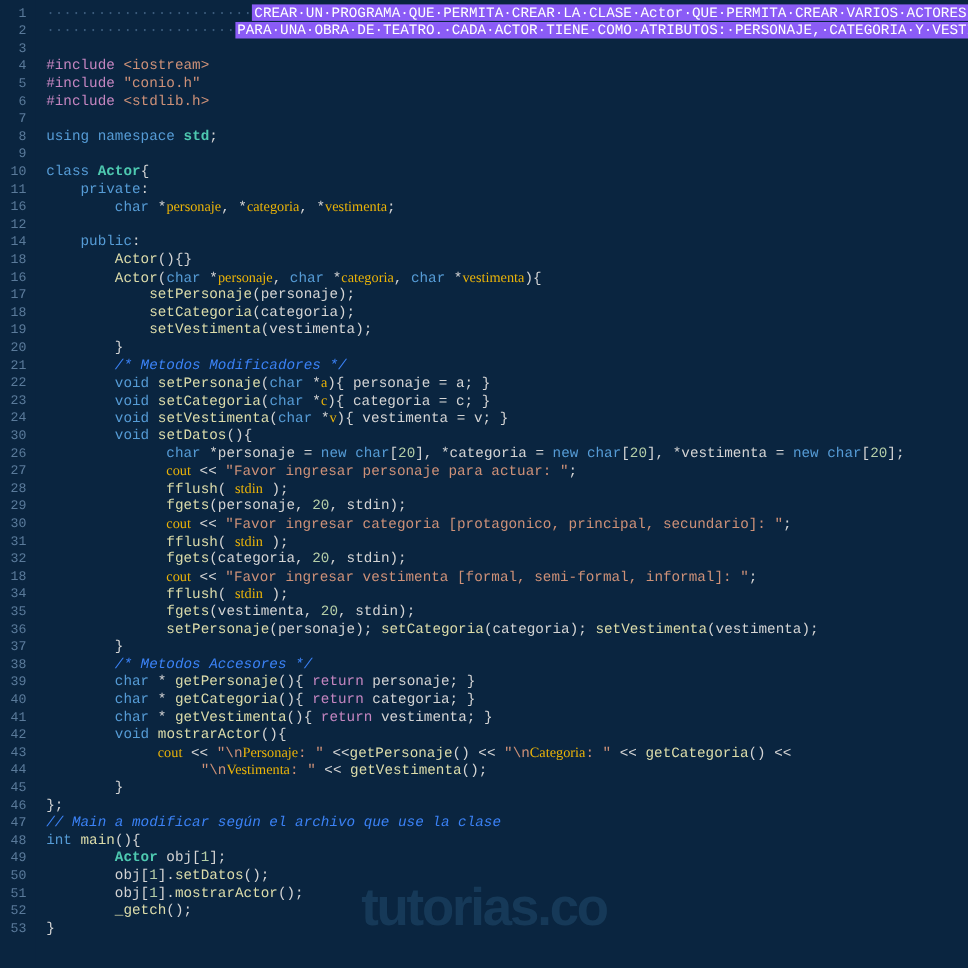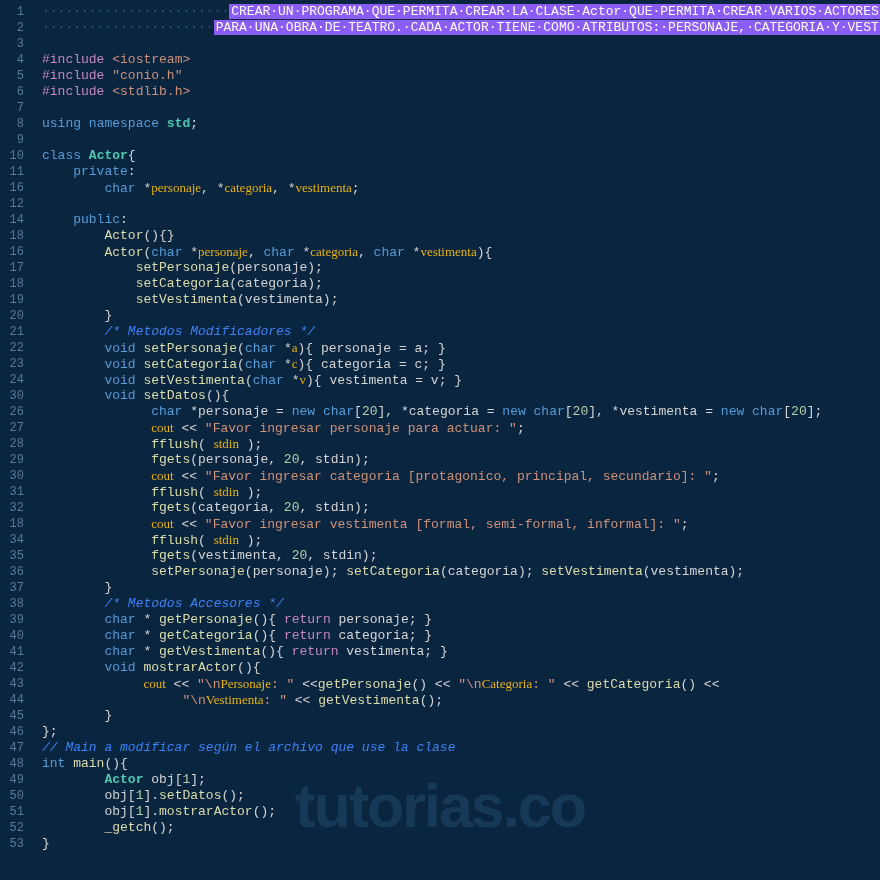--- a/index.html
+++ b/index.html
@@ -43,24 +43,24 @@
   .kw { color: #c586c0; }
   .kw2 { color: #569cd6; text-align: right; }
   .type { color: #4ec9b0; font-weight: bold; }
   .str { color: #ce9178; }
   .num { color: #b5cea8; }
   .fn { color: #dcdcaa; }
   .cmt { color: #3b82f6; font-style: italic; }
   .ident { color: #eab308; font-family: Liberation Serif, serif; }
   .watermark {
     position: absolute;
-    bottom: 66px;
+    bottom: 46px;
     left: 50%;
     transform: translateX(-50%);
-    font-size: 61px;
+    font-size: 48px;
     font-weight: bold;
     color: rgba(60, 120, 160, 0.25);
     font-family: Arial, sans-serif;
     letter-spacing: -2px;
     pointer-events: none;
   }
 </style>
 </head>
 <body>
 

